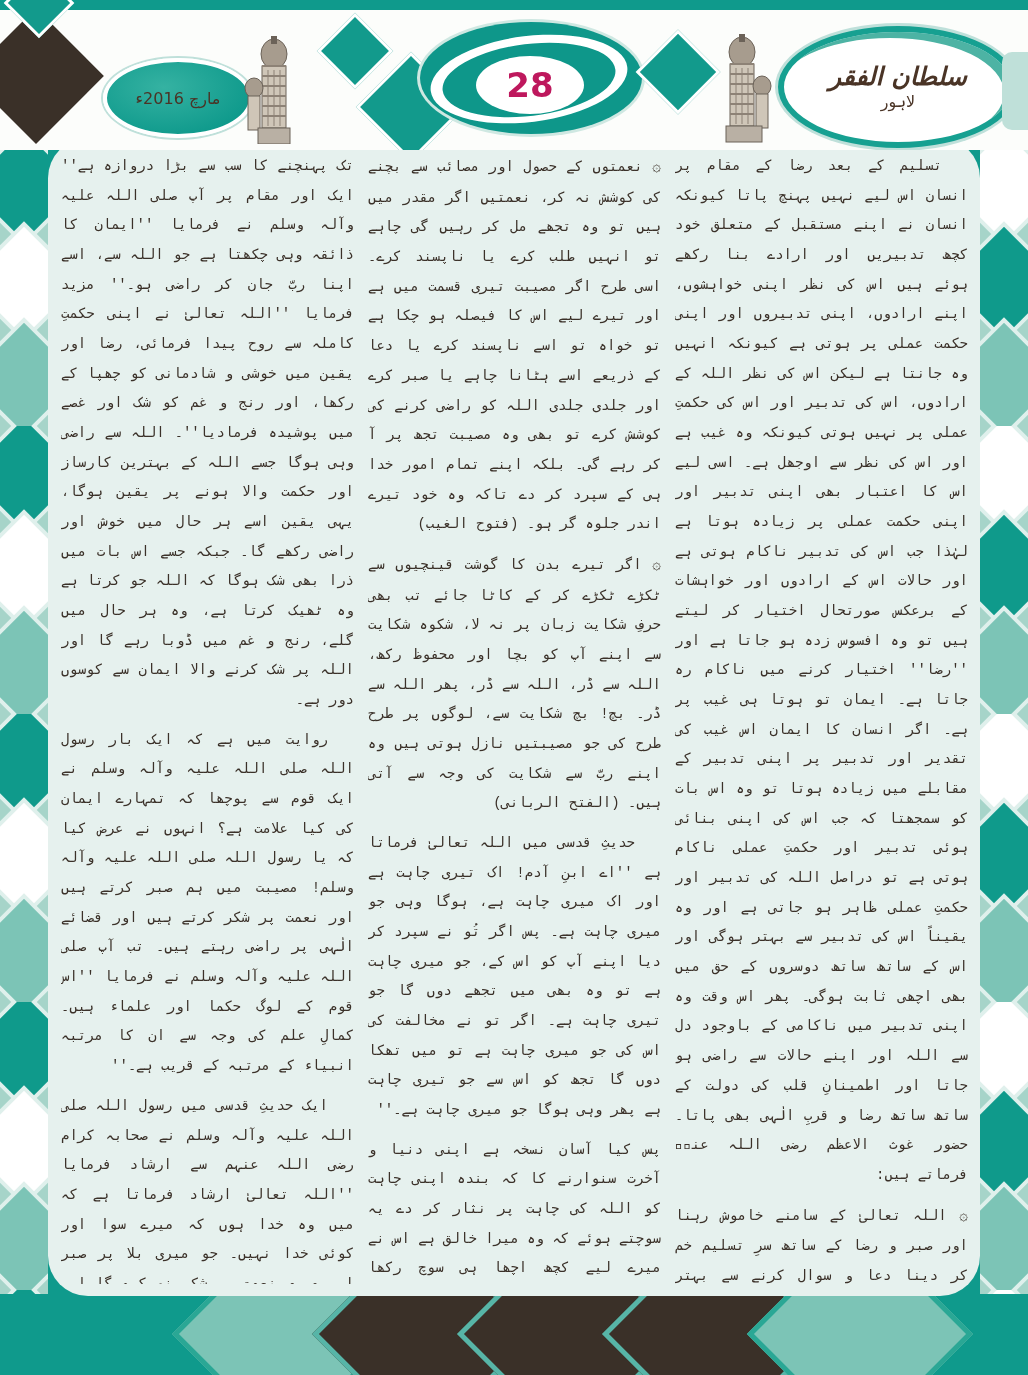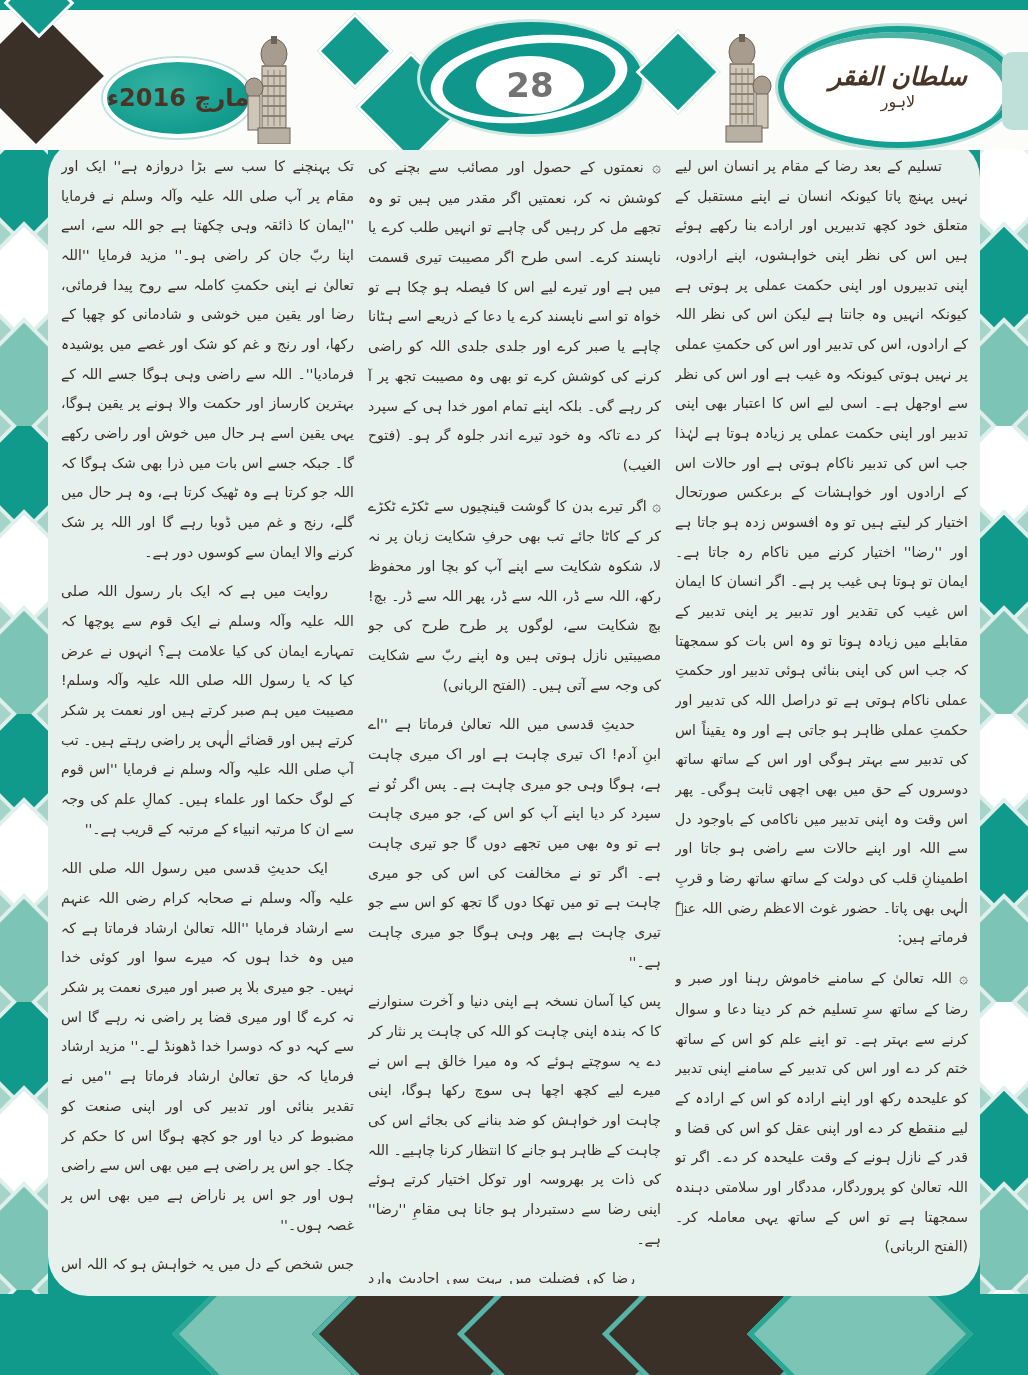--- a/index.html
+++ b/index.html
@@ -10,54 +10,54 @@
   .header-band{position:absolute;left:0;top:0;width:1028px;height:150px;background:#fcfdfb;overflow:hidden;}
   .topbar{position:absolute;left:0;top:0;width:1028px;height:10px;background:#0f9a8c;}
   .diamond{position:absolute;transform:rotate(45deg);}
   .d-dark{background:#3a3028;}
   .d-teal{background:#129a8c;border:3px solid #fff;}
 
   .date-pill{position:absolute;left:103px;top:58px;width:142px;height:72px;border-radius:50%;
       background:radial-gradient(ellipse at 40% 35%,#35b2a2,#0f9a8c 75%);
       border:4px solid #fff;box-shadow:0 0 0 2px #bfe0da;
       display:flex;align-items:center;justify-content:center;}
-  .date-pill span{color:#4a3426;font-weight:bold;font-size:24px;white-space:nowrap;}
+  .date-pill span{color:#4a3426;font-weight:normal;font-size:16px;white-space:nowrap;}
 
   .minaret{position:absolute;}
 
   .center-oval{position:absolute;left:420px;top:22px;width:222px;height:112px;border-radius:50%;
       background:#0e978a;box-shadow:0 0 0 3px #cfe8e2;}
   .center-oval .ring1{position:absolute;left:10px;top:14px;width:198px;height:86px;border-radius:50%;
       background:#fff;transform:rotate(-7deg);}
   .center-oval .ring2{position:absolute;left:22px;top:22px;width:174px;height:72px;border-radius:50%;
       background:#0e978a;transform:rotate(-7deg);}
   .center-oval .inner{position:absolute;left:56px;top:34px;width:108px;height:58px;border-radius:50%;
       background:#fff;display:flex;align-items:center;justify-content:center;}
-  .center-oval .inner span{color:#737373;font-weight:bold;font-size:34px;font-family:"DejaVu Sans",sans-serif;}
+  .center-oval .inner span{color:#be185d;font-weight:bold;font-size:34px;font-family:"DejaVu Sans",sans-serif;}
 
   .logo-oval{position:absolute;left:778px;top:26px;width:228px;height:110px;border-radius:50%;
       background:#fff;border:6px solid #16a091;box-shadow:0 0 0 3px #bfe0da, -8px 6px 0 0 #4db3a4 inset;
       display:flex;flex-direction:column;align-items:center;justify-content:center;}
   .logo-oval .t1{color:#4a3426;font-weight:bold;font-size:25px;font-style:italic;line-height:1;}
   .logo-oval .t2{color:#4a3426;font-size:16px;margin-top:3px;}
 
   .right-band{position:absolute;left:1002px;top:52px;width:26px;height:78px;background:#bfe0d9;border-radius:10px 0 0 10px;}
 
   
   .side-strip{position:absolute;top:138px;width:48px;height:1156px;}
   .side-strip.left{left:0;}
   .side-strip.right{left:980px;}
 
   
   .panel{position:absolute;left:48px;top:138px;width:932px;height:1158px;background:#e6f1ee;border-radius:40px;}
 
   .columns{position:absolute;left:60px;top:152px;width:908px;height:1132px;
       display:flex;flex-direction:row;gap:14px;direction:rtl;overflow:hidden;}
   .col{width:293px;height:1132px;overflow:hidden;color:#3b3129;
-      font-size:14px;line-height:2.12;text-align:justify;}
+      font-size:14px;line-height:2.12;text-align:justify;font-family:Liberation Mono, monospace;}
   .col p{margin:0 0 10px 0;}
   .col p.indent{text-indent:26px;}
   .orn{color:#3b3129;font-size:15px;letter-spacing:2px;}
 
   
   .bottom-band{position:absolute;left:0;top:1296px;width:1028px;height:79px;background:#0f9a8c;overflow:hidden;}
   .bottom-band .diamond{top:-42px;width:150px;height:150px;}
   .bd-dark{background:#3a3028;border:5px solid #57b5a7;}
   .bd-light{background:#7cc4b6;border:5px solid #2aa795;}
 </style>

